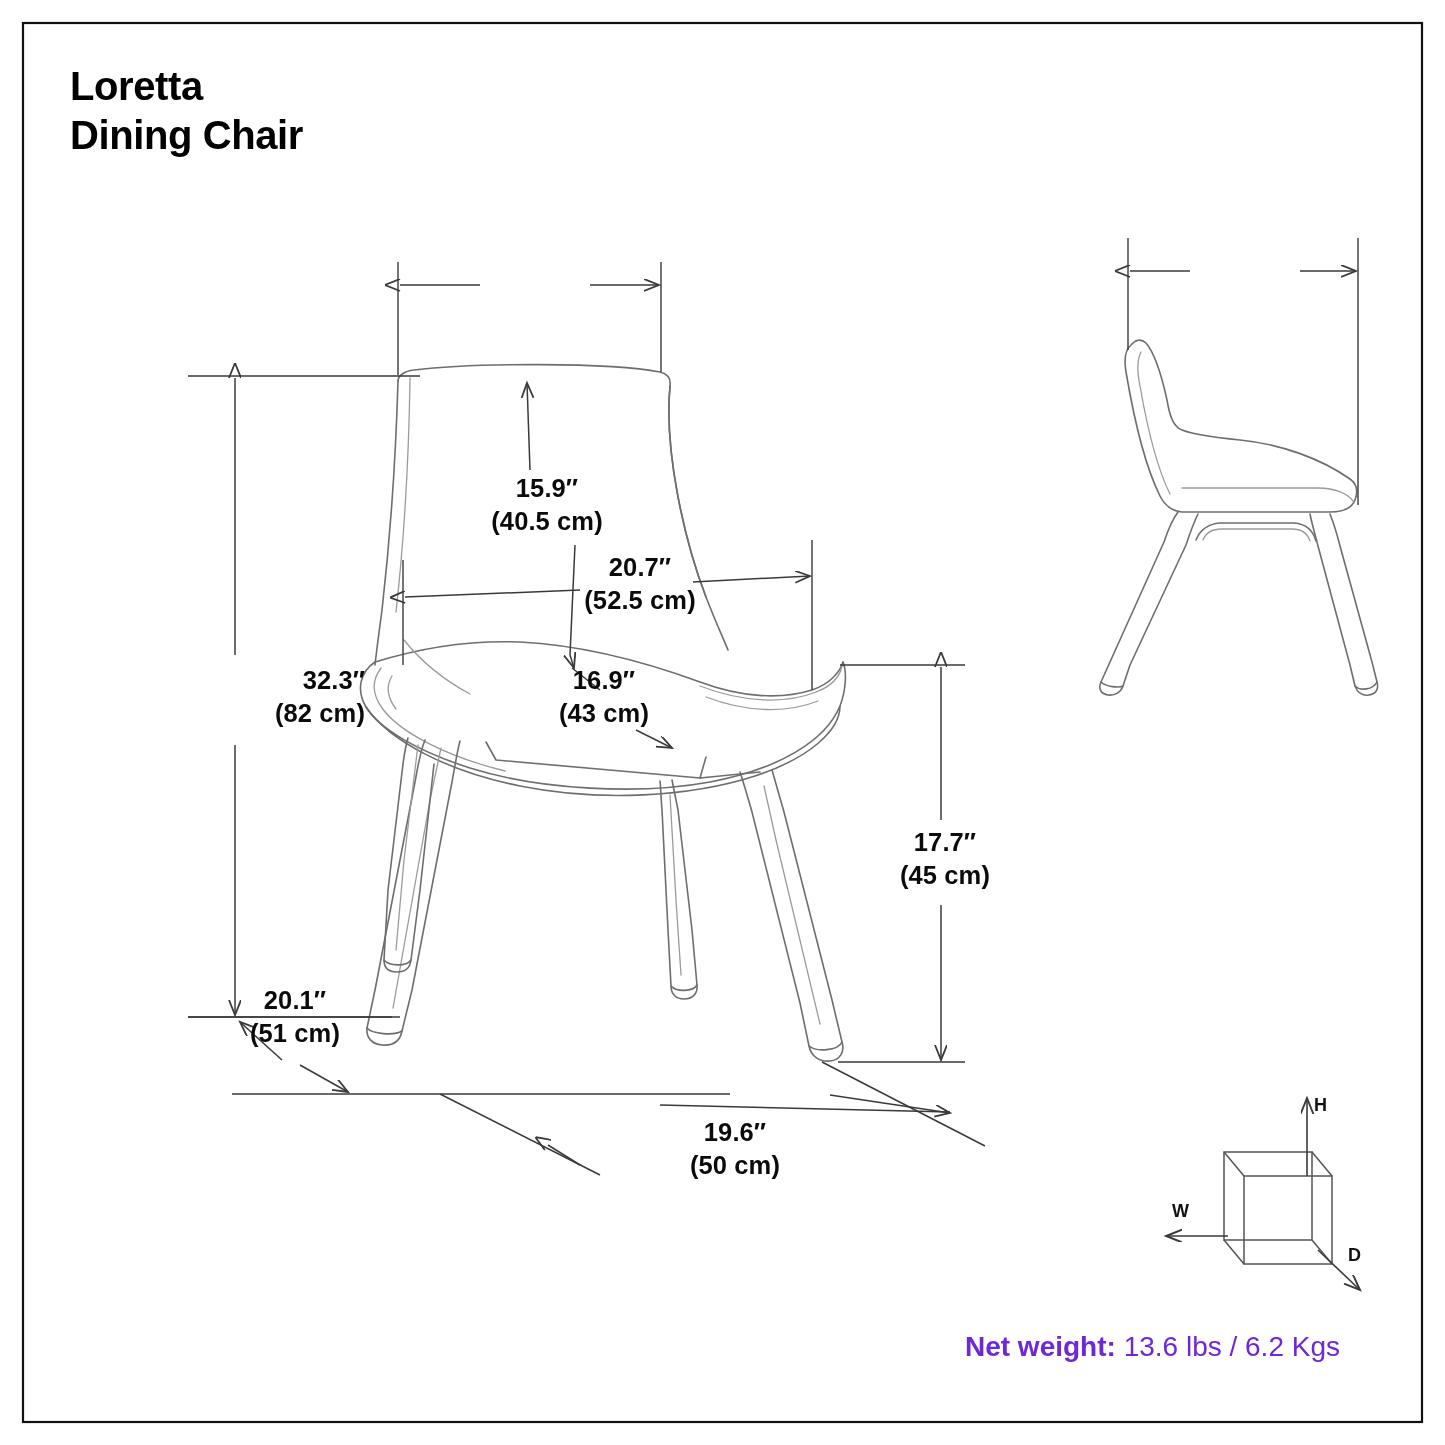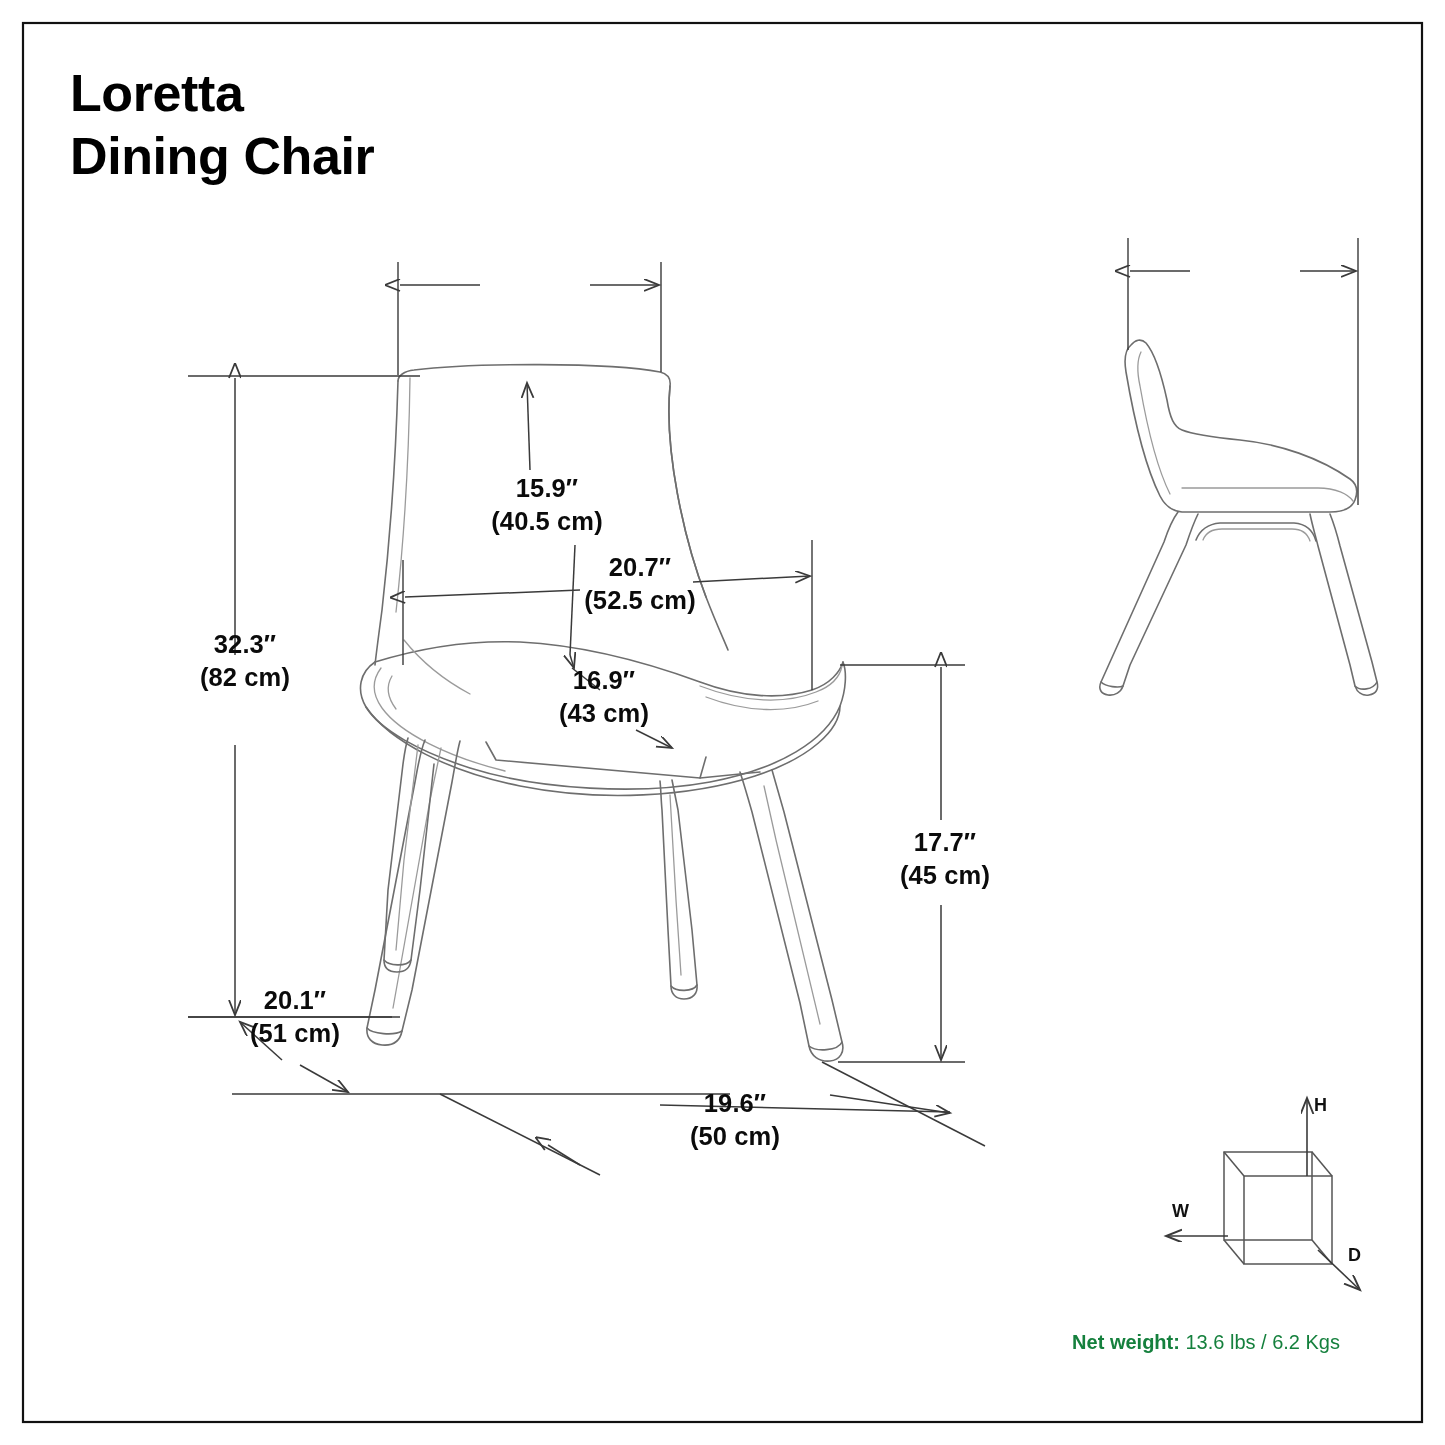--- a/index.html
+++ b/index.html
@@ -67,21 +67,21 @@
     stroke-width: 1.5;
   }
   
   .title-block {
     position: absolute;
     left: 70px;
     top: 62px;
     line-height: 1.22;
   }
   .title-line {
-    font-size: 52px;
+    font-size: 40px;
     font-weight: bold;
     color: #000000;
     letter-spacing: -0.4px;
   }
   .dim-label {
     position: absolute;
     text-align: center;
     font-size: 25.5px;
     font-weight: 600;
     color: #0b0b0b;
@@ -93,22 +93,22 @@
   .axis-letter {
     position: absolute;
     font-size: 18px;
     font-weight: bold;
     color: #111111;
   }
   .weight-block {
     position: absolute;
     right: 105px;
     top: 1331px;
-    font-size: 20px;
-    color: #15803d;
+    font-size: 28px;
+    color: #6d28d9;
     white-space: nowrap;
   }
   .weight-block .wlabel {
     font-weight: bold;
   }
   .weight-block .wvalue {
     font-weight: normal;
   }
 </style>
 </head>
@@ -341,36 +341,36 @@
   <div class="dim-label" style="left:510px; top:551px; width:260px;">
     <span>20.7″</span>
     <span class="l2">(52.5 cm)</span>
   </div>
 
   <div class="dim-label" style="left:474px; top:664px; width:260px;">
     <span>16.9″</span>
     <span class="l2">(43 cm)</span>
   </div>
 
-  <div class="dim-label" style="left:125px; top:628px; width:240px;">
+  <div class="dim-label" style="left:125px; top:664px; width:240px;text-align:right;">
     <span>32.3″</span>
     <span class="l2">(82 cm)</span>
   </div>
 
   <div class="dim-label" style="left:825px; top:826px; width:240px;">
     <span>17.7″</span>
     <span class="l2">(45 cm)</span>
   </div>
 
   <div class="dim-label" style="left:175px; top:984px; width:240px;">
     <span>20.1″</span>
     <span class="l2">(51 cm)</span>
   </div>
 
-  <div class="dim-label" style="left:615px; top:1087px; width:240px;">
+  <div class="dim-label" style="left:615px; top:1116px; width:240px;">
     <span>19.6″</span>
     <span class="l2">(50 cm)</span>
   </div>
 
 
   <div class="axis-letter" style="left:1314px; top:1095px;">H</div>
   <div class="axis-letter" style="left:1172px; top:1201px;">W</div>
   <div class="axis-letter" style="left:1348px; top:1245px;">D</div>
 
   <div class="weight-block">

